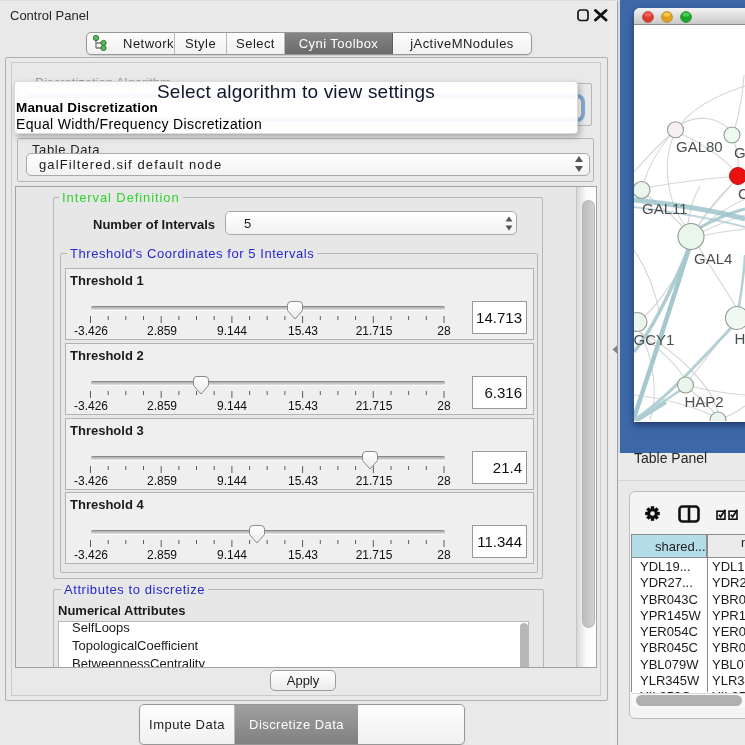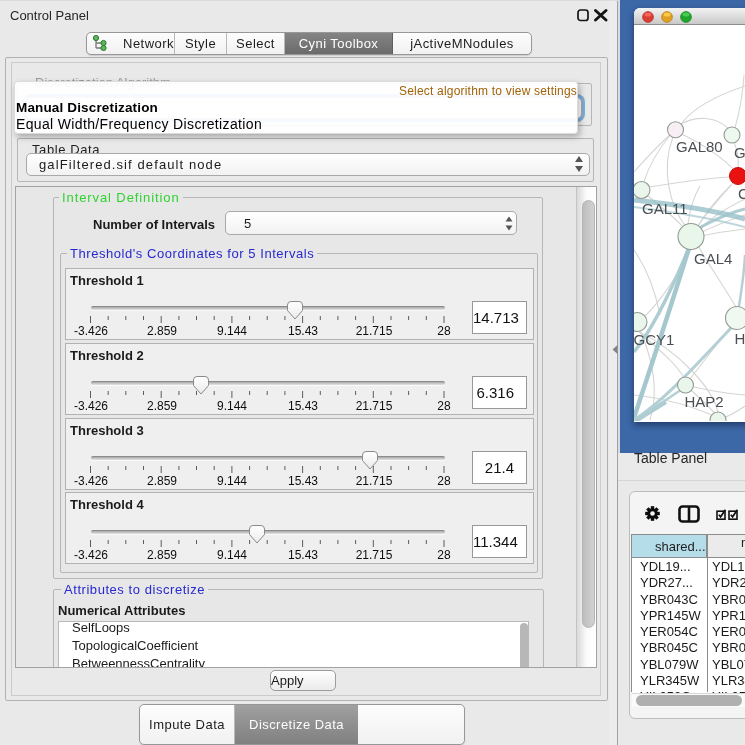--- a/index.html
+++ b/index.html
@@ -6,21 +6,21 @@
 .a{position:absolute}
 .seg{position:absolute;display:flex;border:1px solid #979797;border-radius:5px;background:linear-gradient(#fdfdfd,#f1f1f1);overflow:hidden;box-shadow:0 1px 1px rgba(0,0,0,0.12)}
 .seg div{display:flex;align-items:center;justify-content:center;border-right:1px solid #b9b9b9;color:#1c1c1c;letter-spacing:0.45px}
 .seg div:last-child{border-right:none}
 .seg .sel{background:linear-gradient(#848484,#6b6b6b);color:#fff;border-right:1px solid #5f5f5f}
 .seg .sel2{background:linear-gradient(#a0a0a0,#808080);color:#fdfdfd;border-right:1px solid #6f6f6f}
 .grp{position:absolute;border:1px solid #b6b6b6;border-radius:2px}
 .leg{position:absolute;top:-8px;padding:0 3px;line-height:15px;letter-spacing:0.55px}
 .combo{position:absolute;background:linear-gradient(#ffffff,#f2f2f2);border:1px solid #a9a9a9;border-radius:5px;display:flex;align-items:center}
 .thr{position:absolute;background:#efefef;border:1px solid #b2b2b2}
-.vbox{position:absolute;background:#fff;border:1px solid #989898;text-align:right;padding-right:12px;font-size:15px;color:#111}
+.vbox{position:absolute;background:#fff;border:1px solid #989898;text-align:right;padding-right:4px;font-size:15px;color:#111}
 .track{position:absolute;height:4px;border-radius:2.5px;background:linear-gradient(#a9a9a9,#e3e3e3);border-top:1px solid #8a8a8a;box-shadow:0 1px 0 rgba(255,255,255,.7)}
 .tlab{position:absolute;font-size:12px;font-weight:normal;color:#0e0e0e;transform:translateX(-50%);white-space:nowrap}
 </style></head>
 <body>
 <div id="root">
 
 <div class="a" style="left:10px;top:8px;font-size:13px;color:#262626">Control Panel</div>
 <svg class="a" style="left:576px;top:8px" width="32" height="15" viewBox="0 0 32 15">
       <rect x="2" y="2" width="10" height="10.5" rx="2.5" fill="none" stroke="#161616" stroke-width="1.7"></rect>
       <path d="M19.5 2.5 L30 12 M30 2.5 L19.5 12" stroke="#141414" stroke-width="2.9" stroke-linecap="round"></path>
@@ -159,21 +159,21 @@
         <span class="leg" style="left:7px;color:#2828cf;background:#e7e7e7">Attributes to discretize</span>
       </div>
 <div class="a" style="left:42px;top:416px;font-weight:bold;font-size:13px">Numerical Attributes</div>
 <div class="a" style="left:42px;top:434px;width:471px;height:60px;background:#fff;border:1px solid #b9b9b9">
         <div style="margin:-3px 0 0 13px;line-height:18px;font-size:13px">SelfLoops<br>TopologicalCoefficient<br>BetweennessCentrality</div>
       </div>
 <div class="a" style="left:504px;top:436px;width:8px;height:58px;background:#b7b7b7;border-radius:4px"></div>
 <div class="a" style="left:560px;top:0px;width:22px;height:482px;background:linear-gradient(to right,#d9d9d9,#fbfbfb 45%,#ffffff);border-left:1px solid #c4c4c4"></div>
 <div class="a" style="left:566px;top:13px;width:13px;height:428px;background:linear-gradient(to right,#bdbdbd,#d2d2d2);border-radius:6.5px;border:1px solid #b3b3b3"></div>
 </div>
-<div class="a" style="left:270px;top:670px;width:66px;height:21px;border:1px solid #9c9c9c;border-radius:5px;background:linear-gradient(#ffffff,#ebebeb);line-height:19px;font-size:13px">Apply</div>
+<div class="a" style="left:270px;top:670px;width:66px;height:21px;border:1px solid #9c9c9c;border-radius:5px;background:linear-gradient(#ffffff,#ebebeb);text-align:center;line-height:19px;font-size:13px">Apply</div>
 <div class="seg" style="left:139px;top:704px;width:326px;height:41px;font-size:13px">
       <div style="width:95px">Impute Data</div>
       <div class="sel2" style="width:123px">Discretize Data</div>
     </div>
 <div class="a" style="left:609px;top:0px;width:9px;height:745px;background:#ececec;border-right:1px solid #a2a2a2"></div>
 <svg class="a" style="left:612px;top:345px" width="6" height="9" viewBox="0 0 6 9">
       <path d="M5.5 0 L5.5 9 L0.5 4.5 Z" fill="#838383"></path>
     </svg>
 <div class="a" style="left:618px;top:0px;width:127px;height:453px;background:#3c68a8;border-left:2px solid #d7dce4"></div>
 <div class="a" style="left:634px;top:8px;width:120px;height:414px;background:#fff;border-radius:6px 6px 0 0;box-shadow:0 3px 7px rgba(0,0,25,.45)"></div>
@@ -292,17 +292,17 @@
 <div class="a" style="left:80px;top:97.7px;font-size:13px;white-space:nowrap">YBL079W</div>
 <div class="a" style="left:8px;top:114.0px;font-size:13px;white-space:nowrap">YLR345W</div>
 <div class="a" style="left:80px;top:114.0px;font-size:13px;white-space:nowrap">YLR345W</div>
 <div class="a" style="left:8px;top:130.2px;font-size:13px;white-space:nowrap">YIL052C</div>
 <div class="a" style="left:80px;top:130.2px;font-size:13px;white-space:nowrap">YIL052C</div>
 </div>
 <div class="a" style="left:707px;top:535px;width:1px;height:157px;background:#8c8c8c"></div>
 <div class="a" style="left:632px;top:693px;width:113px;height:14px;background:#fafafa;border-top:1px solid #d8d8d8"></div>
 <div class="a" style="left:636px;top:695px;width:106px;height:11px;background:#b0b0b0;border-radius:5.5px"></div>
 <div class="a" style="left:14px;top:81px;width:564px;height:53px;background:rgba(255,255,255,0.93);border:1px solid rgba(190,190,190,.55);border-radius:4px;box-shadow:2px 3px 6px rgba(0,0,0,0.28)">
-      <div style="height:17px;line-height:19px;text-align:right;color:#a16207;font-size:12px;letter-spacing:0.2px">Select algorithm to view settings</div>
+      <div style="height:17px;line-height:19px;text-align:center;color:#0f172a;font-size:19px;letter-spacing:0.2px">Select algorithm to view settings</div>
       <div style="height:17px;line-height:17px;padding-left:1px;font-weight:bold;color:#000;font-size:13.5px;letter-spacing:0.15px">Manual Discretization</div>
       <div style="height:17px;line-height:17px;padding-left:1px;color:#000;font-size:14px;letter-spacing:0.35px">Equal Width/Frequency Discretization</div>
     </div>
 <div class="a" style="left:0;top:0;width:618px;height:1px;background:#dcdcdc"></div>
 </div>
 </body></html>

